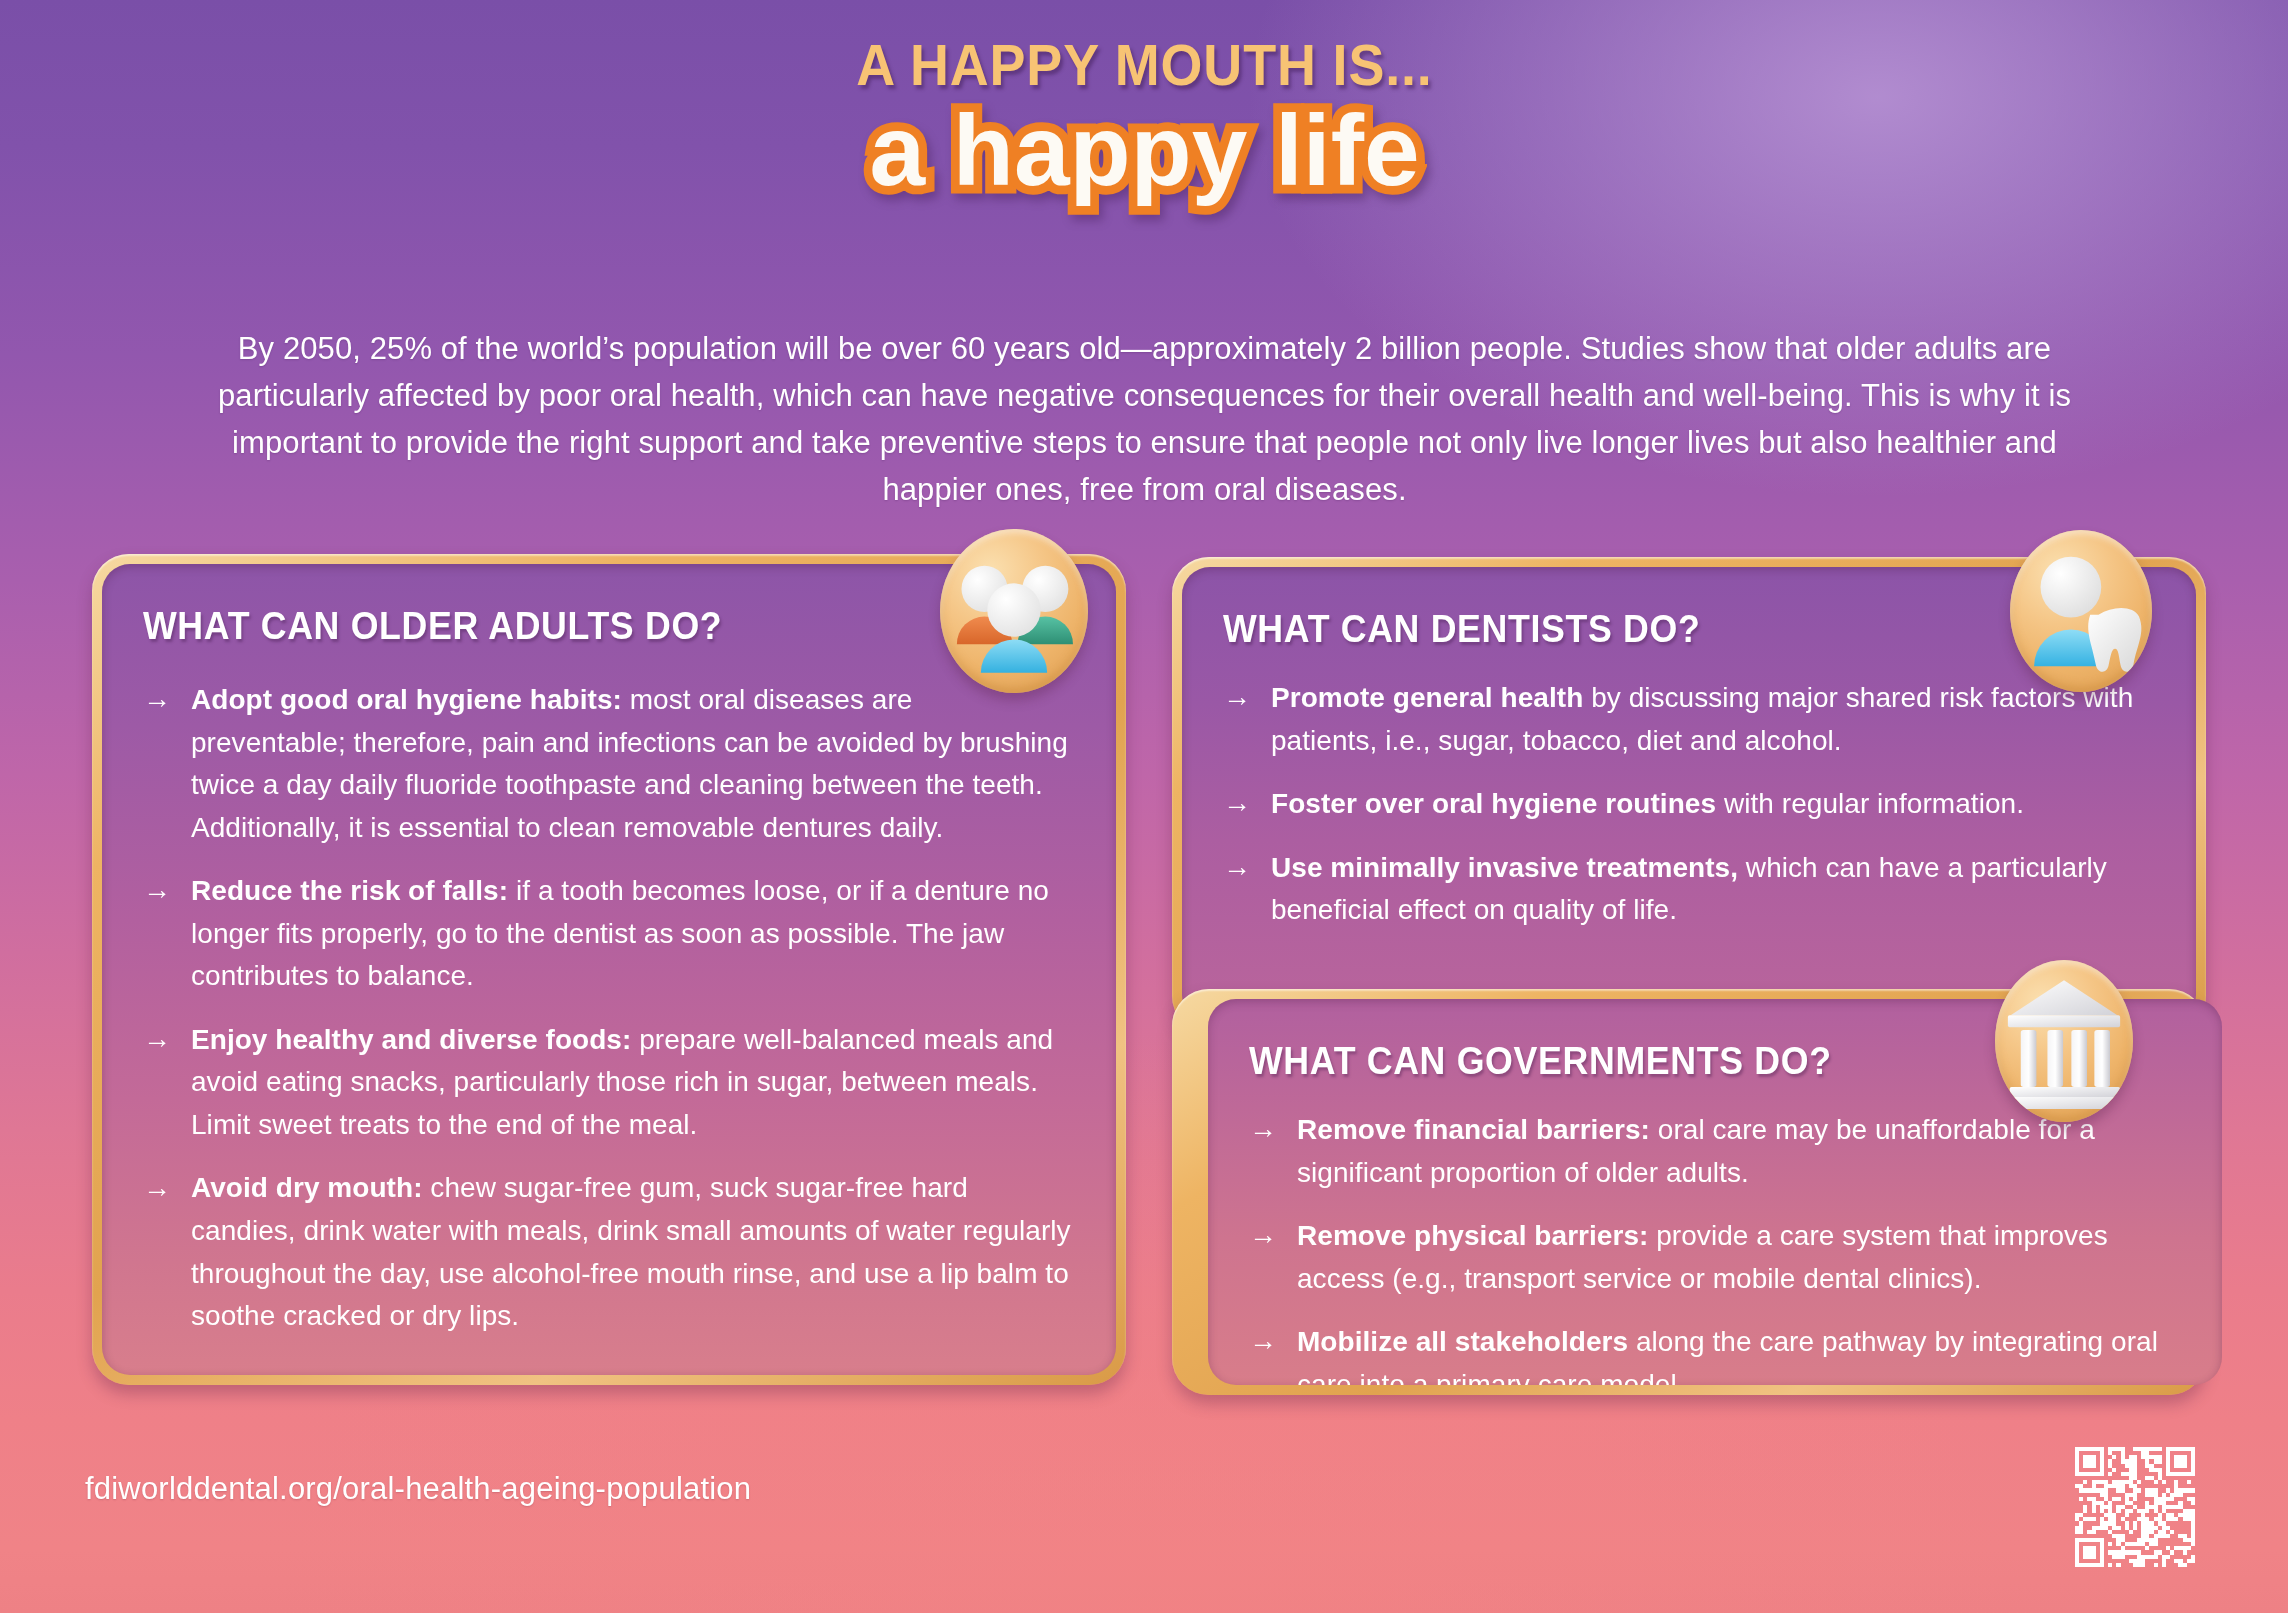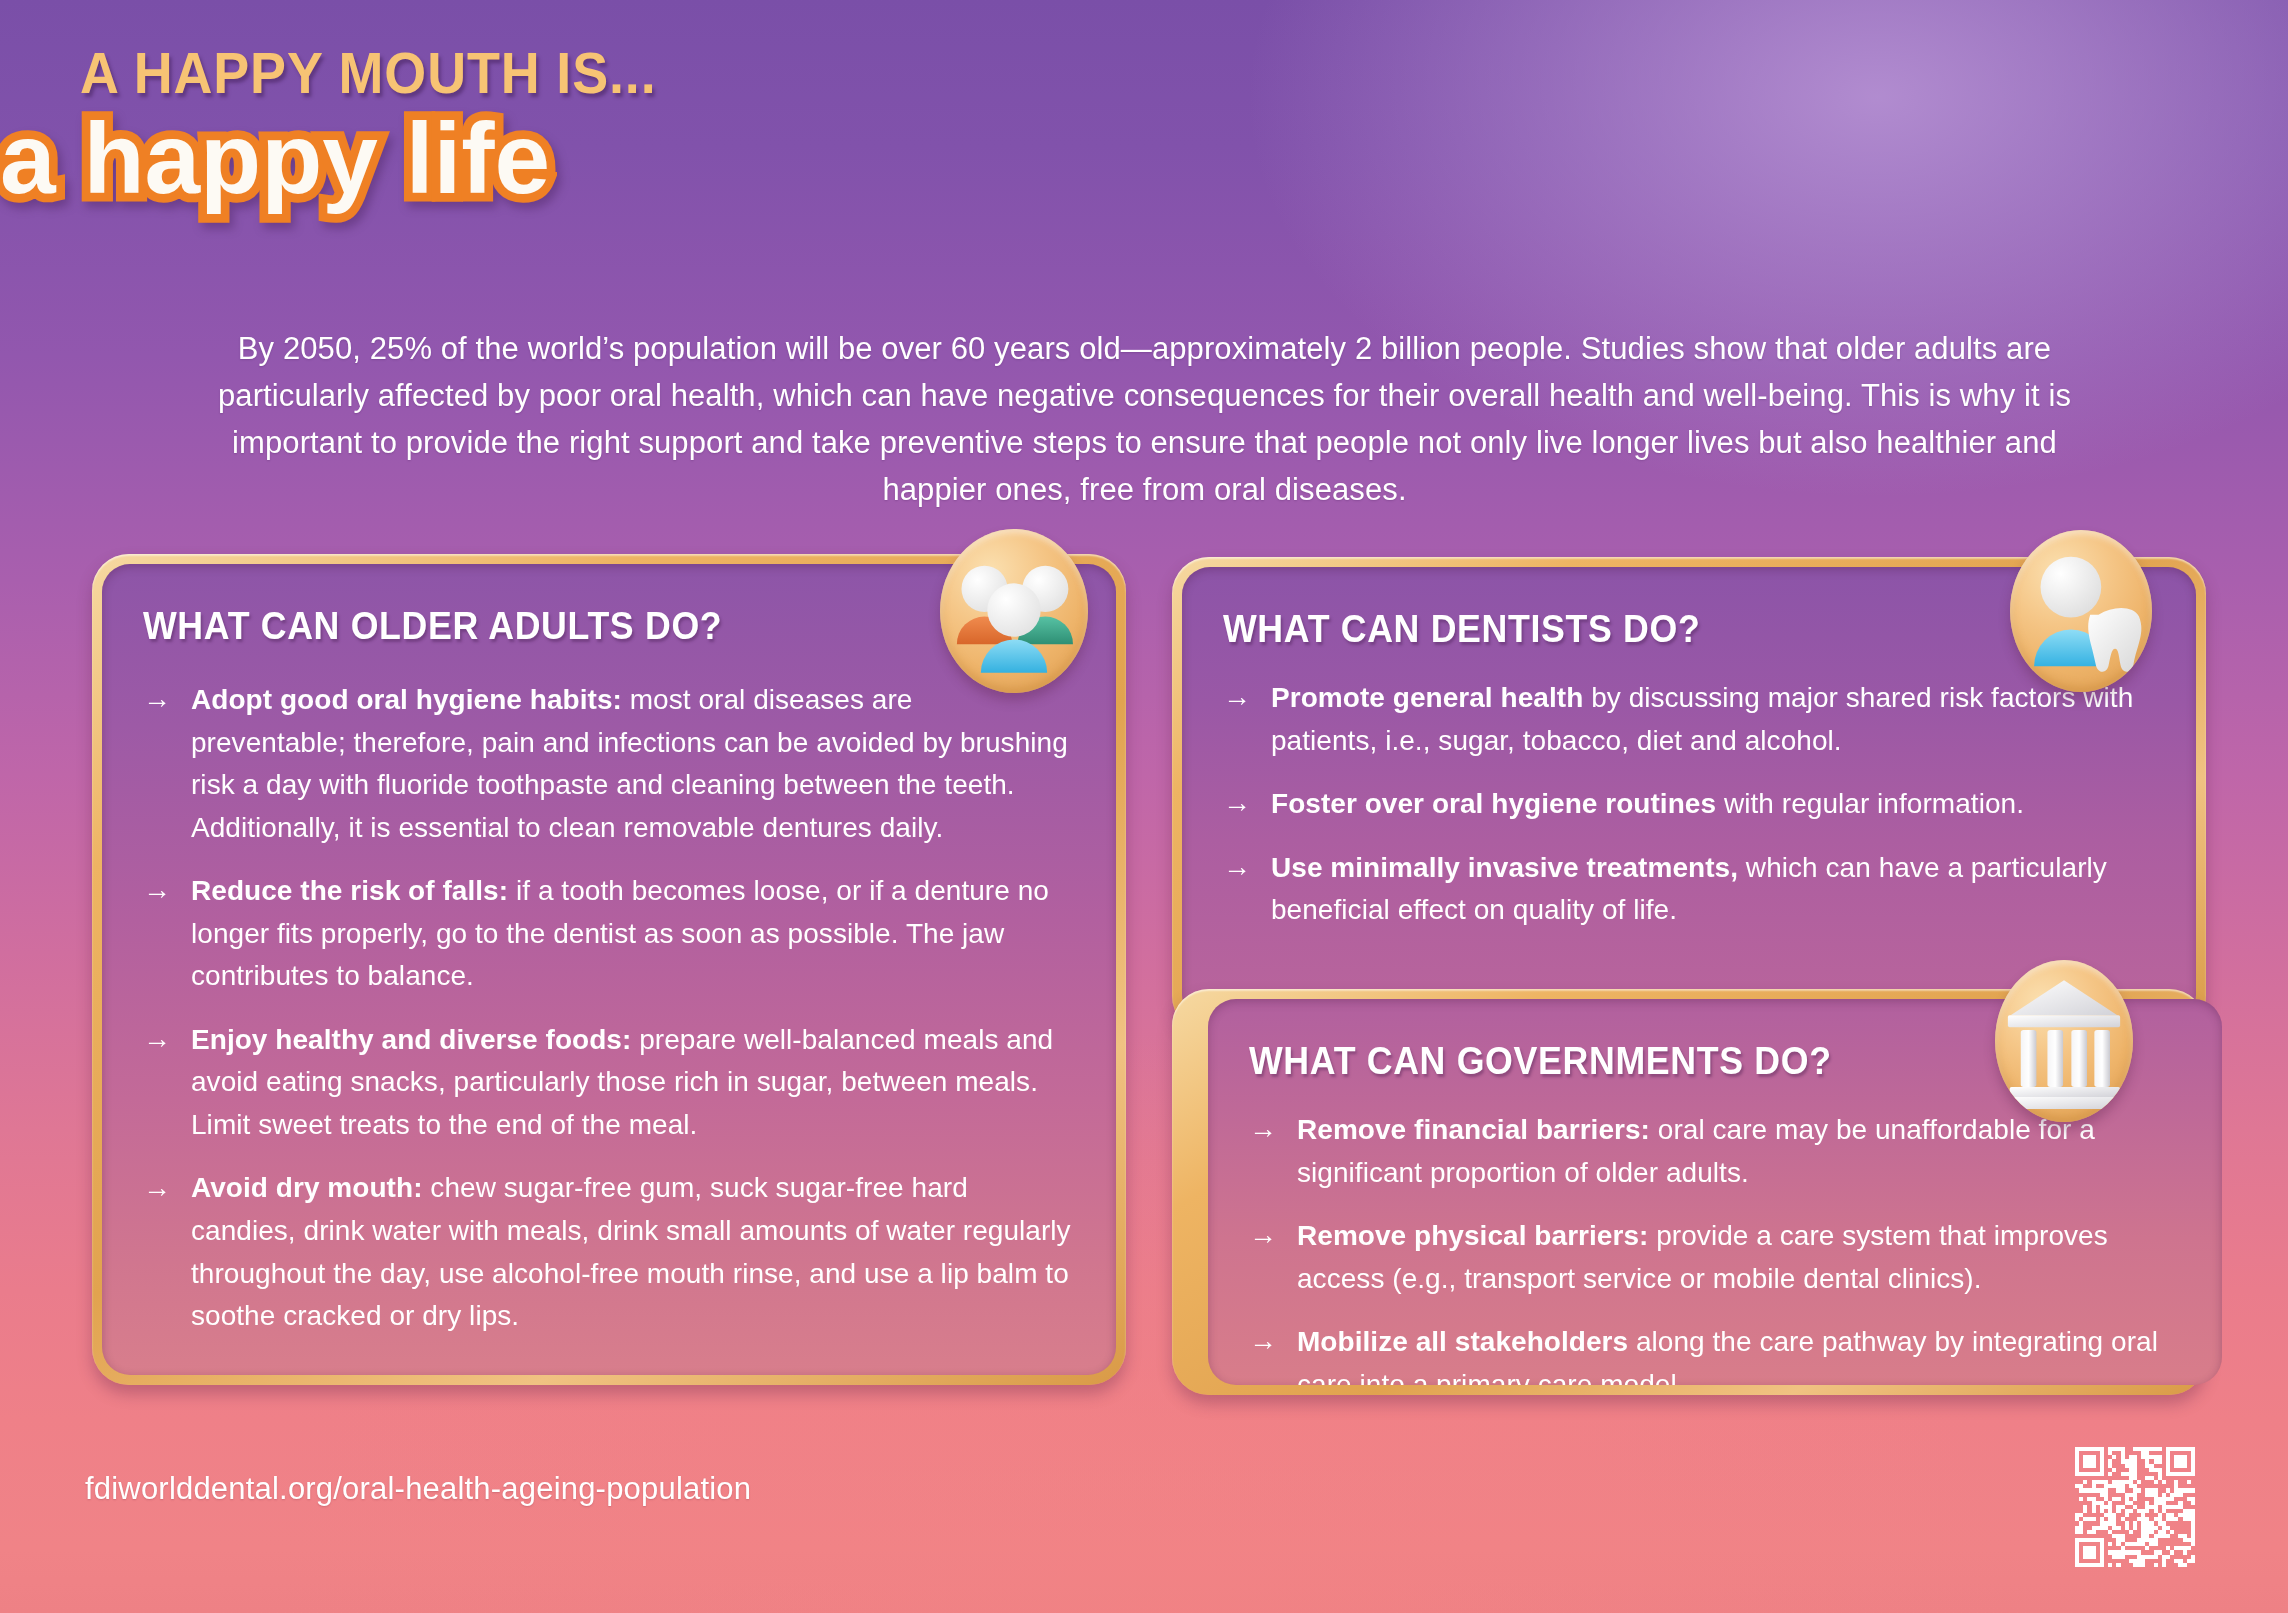--- a/index.html
+++ b/index.html
@@ -25,21 +25,21 @@
         #d06e9f 59%,
         #df7795 70%,
         #ea7c8c 80%,
         #ef8088 88%,
         #f08387 96%,
         #ee8185 100%);
     overflow:hidden;
   }
 
   
-  .header { position:absolute; left:0; right:0; top:44px; text-align:left; }
+  .header { position:absolute; left:0; right:0; top:36px; text-align:center; }
 
   .kicker {
     font-size:58px;
     font-weight:bold;
     letter-spacing:0.9px;
     color:#f7c374;
     text-shadow:2.8px 3.7px 3.7px rgba(60,25,80,0.45);
     font-stretch:condensed;
     transform:scaleX(0.93);
     line-height:1.0;
@@ -190,21 +190,21 @@
     <div class="kicker">A HAPPY MOUTH IS...</div>
     <div class="logoline">a happy life</div>
   </div>
 
   <div class="intro">By 2050, 25% of the world’s population will be over 60 years old—approximately 2 billion people. Studies show that older adults are particularly affected by poor oral health, which can have negative consequences for their overall health and well-being. This is why it is important to provide the right support and take preventive steps to ensure that people not only live longer lives but also healthier and happier ones, free from oral diseases.</div>
 
   <div class="card" id="card-adults">
     <div class="card-inner">
       <div class="card-title">WHAT CAN OLDER ADULTS DO?</div>
       <ul class="bullets">
-        <li><span class="arrow">→</span><b>Adopt good oral hygiene habits:</b><span> most oral diseases are preventable; therefore, pain and infections can be avoided by brushing risk a day with fluoride toothpaste and cleaning between the teeth. Additionally, it is essential to clean removable dentures daily.</span></li>
+        <li><span class="arrow">→</span><b>Adopt good oral hygiene habits:</b><span> most oral diseases are preventable; therefore, pain and infections can be avoided by brushing twice a day daily fluoride toothpaste and cleaning between the teeth. Additionally, it is essential to clean removable dentures daily.</span></li>
         <li><span class="arrow">→</span><b>Reduce the risk of falls:</b><span> if a tooth becomes loose, or if a denture no longer fits properly, go to the dentist as soon as possible. The jaw contributes to balance.</span></li>
         <li><span class="arrow">→</span><b>Enjoy healthy and diverse foods:</b><span> prepare well-balanced meals and avoid eating snacks, particularly those rich in sugar, between meals. Limit sweet treats to the end of the meal.</span></li>
         <li><span class="arrow">→</span><b>Avoid dry mouth:</b><span> chew sugar-free gum, suck sugar-free hard candies, drink water with meals, drink small amounts of water regularly throughout the day, use alcohol-free mouth rinse, and use a lip balm to soothe cracked or dry lips.</span></li>
       </ul>
     </div>
   </div>
 
   <div class="card" id="card-dentists">
     <div class="card-inner">
       <div class="card-title">WHAT CAN DENTISTS DO?</div>

